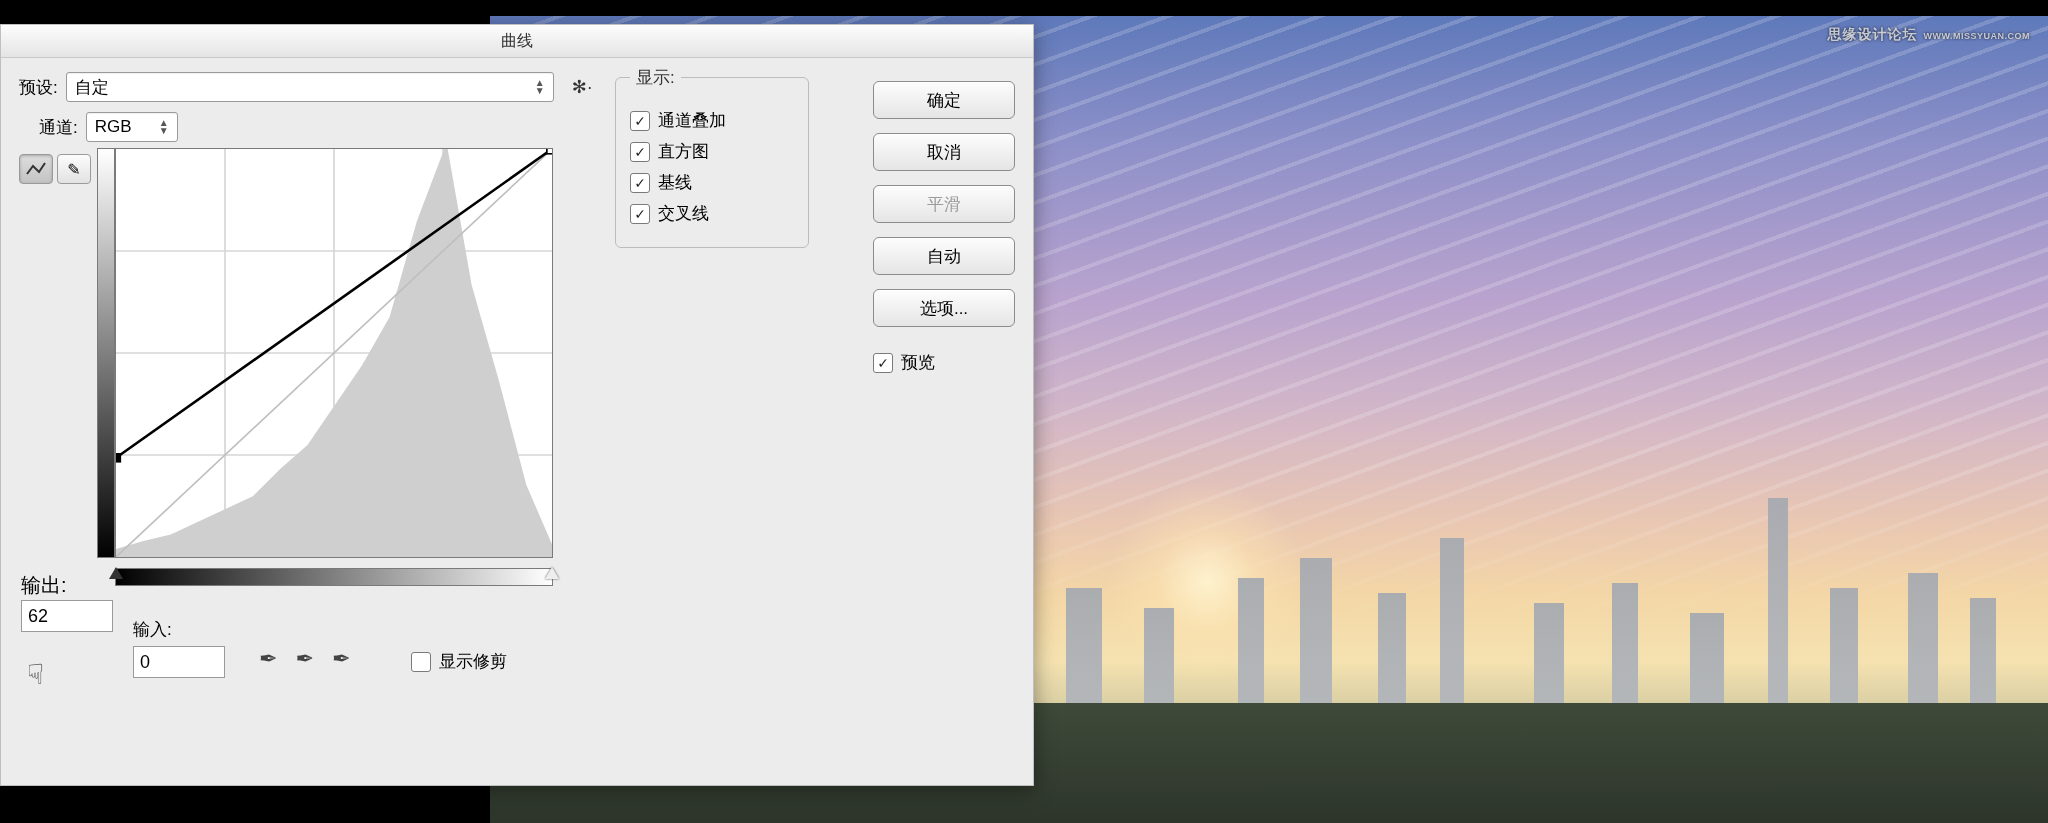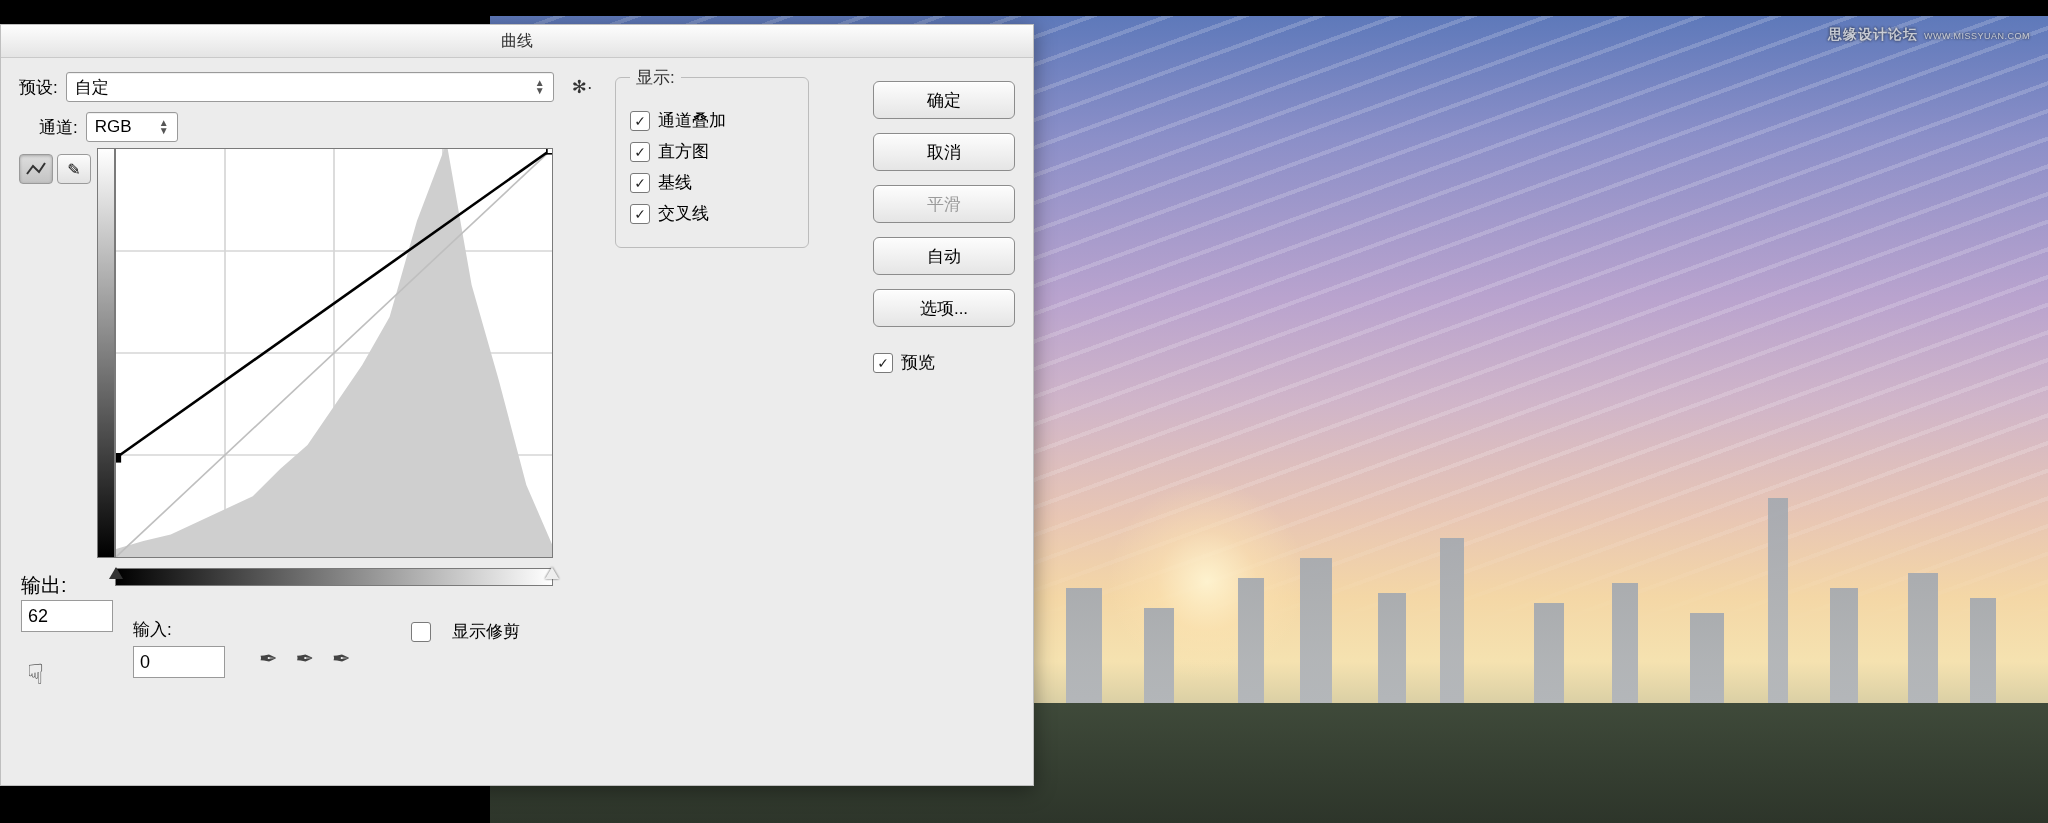--- a/index.html
+++ b/index.html
@@ -5,21 +5,21 @@
   html,body{margin:0;padding:0;font-family:"Microsoft YaHei","Hiragino Sans GB",Arial,sans-serif;background:#0a0a0a;color:#000;overflow:hidden}
   #stage{position:relative;width:2048px;height:823px;transform-origin:top left;background:#000}
   .photo{position:absolute;left:490px;top:16px;right:0;bottom:0;width:1558px;height:807px;overflow:hidden}
   .sky{position:absolute;inset:0;background:linear-gradient(to bottom,#5e79ba 0%,#8b8fc8 15%,#b9a3ce 35%,#d0b5c9 48%,#e8c6b4 62%,#f4d7a6 72%,#f5e2b0 80%,#8e9a84 100%)}
   .sun{position:absolute;left:46%;top:70%;width:200px;height:200px;border-radius:50%;background:radial-gradient(circle,rgba(255,245,210,.9) 0%,rgba(255,230,180,.45) 35%,rgba(255,220,170,0) 70%);transform:translate(-50%,-50%)}
   .clouds{position:absolute;inset:0;opacity:.22;background:repeating-linear-gradient(160deg,rgba(255,255,255,0) 0 22px,rgba(255,255,255,.8) 22px 26px);mix-blend-mode:screen;mask-image:linear-gradient(to bottom,#000 0%,#000 55%,transparent 75%);-webkit-mask-image:linear-gradient(to bottom,#000 0%,#000 55%,transparent 75%)}
   .skyline{position:absolute;left:0;right:0;bottom:0;height:250px}
   .bld{position:absolute;bottom:90px;background:linear-gradient(to bottom,#a4a9b0,#b3b7be);opacity:.92}
   .green{position:absolute;left:0;right:0;bottom:0;height:120px;background:linear-gradient(to bottom,#3f4a3a,#2d352a)}
   .watermark{position:absolute;top:10px;right:18px;color:#d8d8d8;font-size:14px;letter-spacing:1px;opacity:.85;font-weight:bold;text-shadow:0 0 3px #000}
-  .watermark small{font-size:9px;font-weight:normal;letter-spacing:.5px;margin-left:6px}
+  .watermark small{font-size:9px;font-weight:bold;letter-spacing:.5px;margin-left:6px}
 
   .dialog{position:absolute;left:0;top:24px;width:1032px;height:760px;background:#ececec;border:1px solid #bfbfbf;box-shadow:0 4px 20px rgba(0,0,0,.4);font-size:17px}
   .titlebar{height:32px;line-height:32px;text-align:center;background:linear-gradient(#fdfdfd,#e4e4e4);border-bottom:1px solid #c9c9c9;font-size:16px;color:#333}
   .body{position:relative;padding:14px 18px}
 
   .row{display:flex;align-items:center;gap:8px;margin-bottom:6px}
   label{white-space:nowrap}
   .select,.combo{background:#fff;border:1px solid #9a9a9a;border-radius:3px;height:28px;display:flex;align-items:center;padding:0 8px;box-shadow:inset 0 1px 0 rgba(0,0,0,.06)}
   .combo{width:470px;justify-content:space-between}
   .select{width:74px;justify-content:space-between}
@@ -45,21 +45,21 @@
   .hgrad{width:436px;height:16px;background:linear-gradient(to right,#000,#fff);border:1px solid #7a7a7a;margin-top:10px;position:relative}
   .sliderTick{position:absolute;top:-2px;width:0;height:0;border-left:7px solid transparent;border-right:7px solid transparent;border-bottom:12px solid #333}
   .whiteTick{border-bottom-color:#eee;filter:drop-shadow(0 0 1px #555)}
 
   .out-label{position:absolute;left:2px;top:424px;font-size:20px}
   .out-field{position:absolute;left:2px;top:452px;width:78px;height:30px;border:1px solid #9a9a9a;background:#fff;display:flex;align-items:center;padding:0 6px;font-size:18px}
   .in-label{position:absolute;left:114px;top:470px;font-size:17px}
   .in-field{position:absolute;left:114px;top:498px;width:78px;height:30px;border:1px solid #9a9a9a;background:#fff;padding:0 6px;display:flex;align-items:center;font-size:18px}
   .hand{position:absolute;left:8px;top:510px;font-size:28px;color:#444}
   .droppers{position:absolute;left:240px;top:498px;display:flex;gap:18px;font-size:22px;color:#444}
-  .clipchk{position:absolute;left:392px;top:472px;display:flex;align-items:center;gap:21px}
+  .clipchk{position:absolute;left:392px;top:502px;display:flex;align-items:center;gap:8px}
   .chk{width:18px;height:18px;border:1px solid #7a7a7a;border-radius:3px;background:#fff;display:inline-flex;align-items:center;justify-content:center;font-size:14px;color:#222}
 
   .rightcol{position:absolute;left:614px;top:8px;width:395px}
   fieldset{border:1px solid #bcbcbc;border-radius:6px;margin:0 0 16px 0;padding:12px 14px 14px 14px}
   legend{padding:0 6px;color:#333;font-size:17px}
   .radio{display:flex;align-items:center;gap:8px;margin:6px 0}
   .rcircle{width:16px;height:16px;border:1px solid #6a6a6a;border-radius:50%;background:#fff;display:inline-flex;align-items:center;justify-content:center}
   .rcircle .dot{width:8px;height:8px;border-radius:50%;background:#333}
   .gridsize{display:flex;gap:8px;margin-top:4px}
   .gbtn{width:36px;height:30px;border:1px solid #8a8a8a;border-radius:4px;background:linear-gradient(#fafafa,#e4e4e4);display:flex;align-items:center;justify-content:center}

